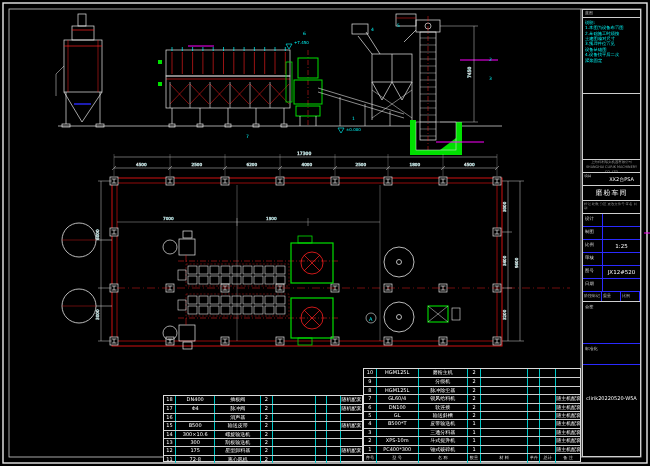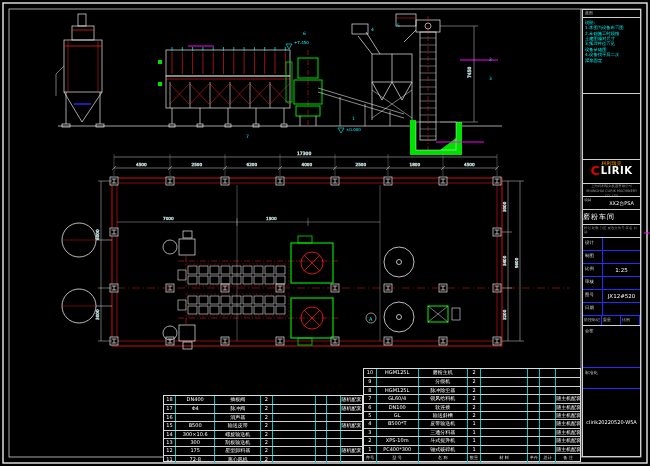--- a/index.html
+++ b/index.html
@@ -14,21 +14,21 @@
   .notes{height:76px;color:#00ffff;font-size:4.3px;padding:2px 1px 0 2px;}
   .spacer{height:66px;}
   .logo{height:24px;text-align:center;position:relative;}
   .logo .cn{color:#ff9900;font-size:5px;display:block;line-height:6px;}
   .logo .en{color:#fff;font-weight:bold;font-size:10px;letter-spacing:.5px;line-height:10px;}
   .logo .cmark{color:#e00000;font-weight:bold;font-size:13px;vertical-align:-1px;}
   .addr{height:13px;color:#9a9a9a;font-size:3.4px;text-align:center;line-height:1.4;}
   .proj{height:13px;display:flex;}
   .proj .lab{width:18px;color:#bbb;font-size:3.8px;padding:1px;}
   .proj .val{flex:1;color:#fff;font-size:5px;text-align:center;padding-top:3px;}
-  .pname{height:15px;color:#fff;font-size:7px;padding-top:3px;letter-spacing:1px;}
+  .pname{height:15px;color:#fff;font-size:7px;text-align:center;padding-top:3px;letter-spacing:1px;}
   .rev{height:13px;color:#8a8a8a;font-size:3.4px;padding:1px;border-bottom:1px solid #2a2aff;}
   .fieldrow{height:13px;display:flex;box-sizing:border-box;border-bottom:1px solid #2a2aff;}
   .fieldrow .flab{width:20px;color:#ddd;font-size:4.4px;padding:2px 0 0 2px;border-right:1px solid #2a2aff;box-sizing:border-box;}
   .fieldrow .fval{flex:1;color:#fff;font-size:5.5px;text-align:center;padding-top:2.5px;}
   .stage{height:10px;color:#bbb;font-size:4px;display:flex;}
   .stage div{flex:1;border-right:1px solid #2a2aff;padding:1px;box-sizing:border-box;}
   .botsec{position:relative;height:101px;border-bottom:none;}
   .botsec .brow{position:absolute;left:0;width:100%;color:#ccc;font-size:4.2px;padding-left:2px;box-sizing:border-box;}
   .blueline{position:absolute;left:0;width:100%;height:0;border-top:1px solid #2a2aff;}
   .footer-code{position:absolute;left:0;bottom:2px;width:100%;text-align:center;color:#fff;font-size:5px;}
@@ -781,24 +781,20 @@
         <div>说明:</div>
         <div>1.本图为设备布置图</div>
         <div>2.基础施工时须按</div>
         <div>  土建图核对尺寸</div>
         <div>3.预埋件位置见</div>
         <div>  设备基础图</div>
         <div>4.设备找平后二次</div>
         <div>  灌浆固定</div>
       </div>
     <div class="sec spacer"></div>
-    <div class="sec logo">
-      <span class="cn">科利瑞克</span>
-      <span class="en"><span class="cmark">C</span><span>LIRIK</span></span>
-    </div>
     <div class="sec addr">
       <div>上海科利瑞克机器有限公司</div>
       <div>SHANGHAI CLIRIK MACHINERY CO.,LTD</div>
     </div>
     <div class="sec proj">
       <div class="lab">项目</div>
       <div class="val">XX2台PSA</div>
     </div>
     <div class="sec pname">磨粉车间</div>
     <div class="sec rev">标记 处数 分区 更改文件号 签名 日期</div>

